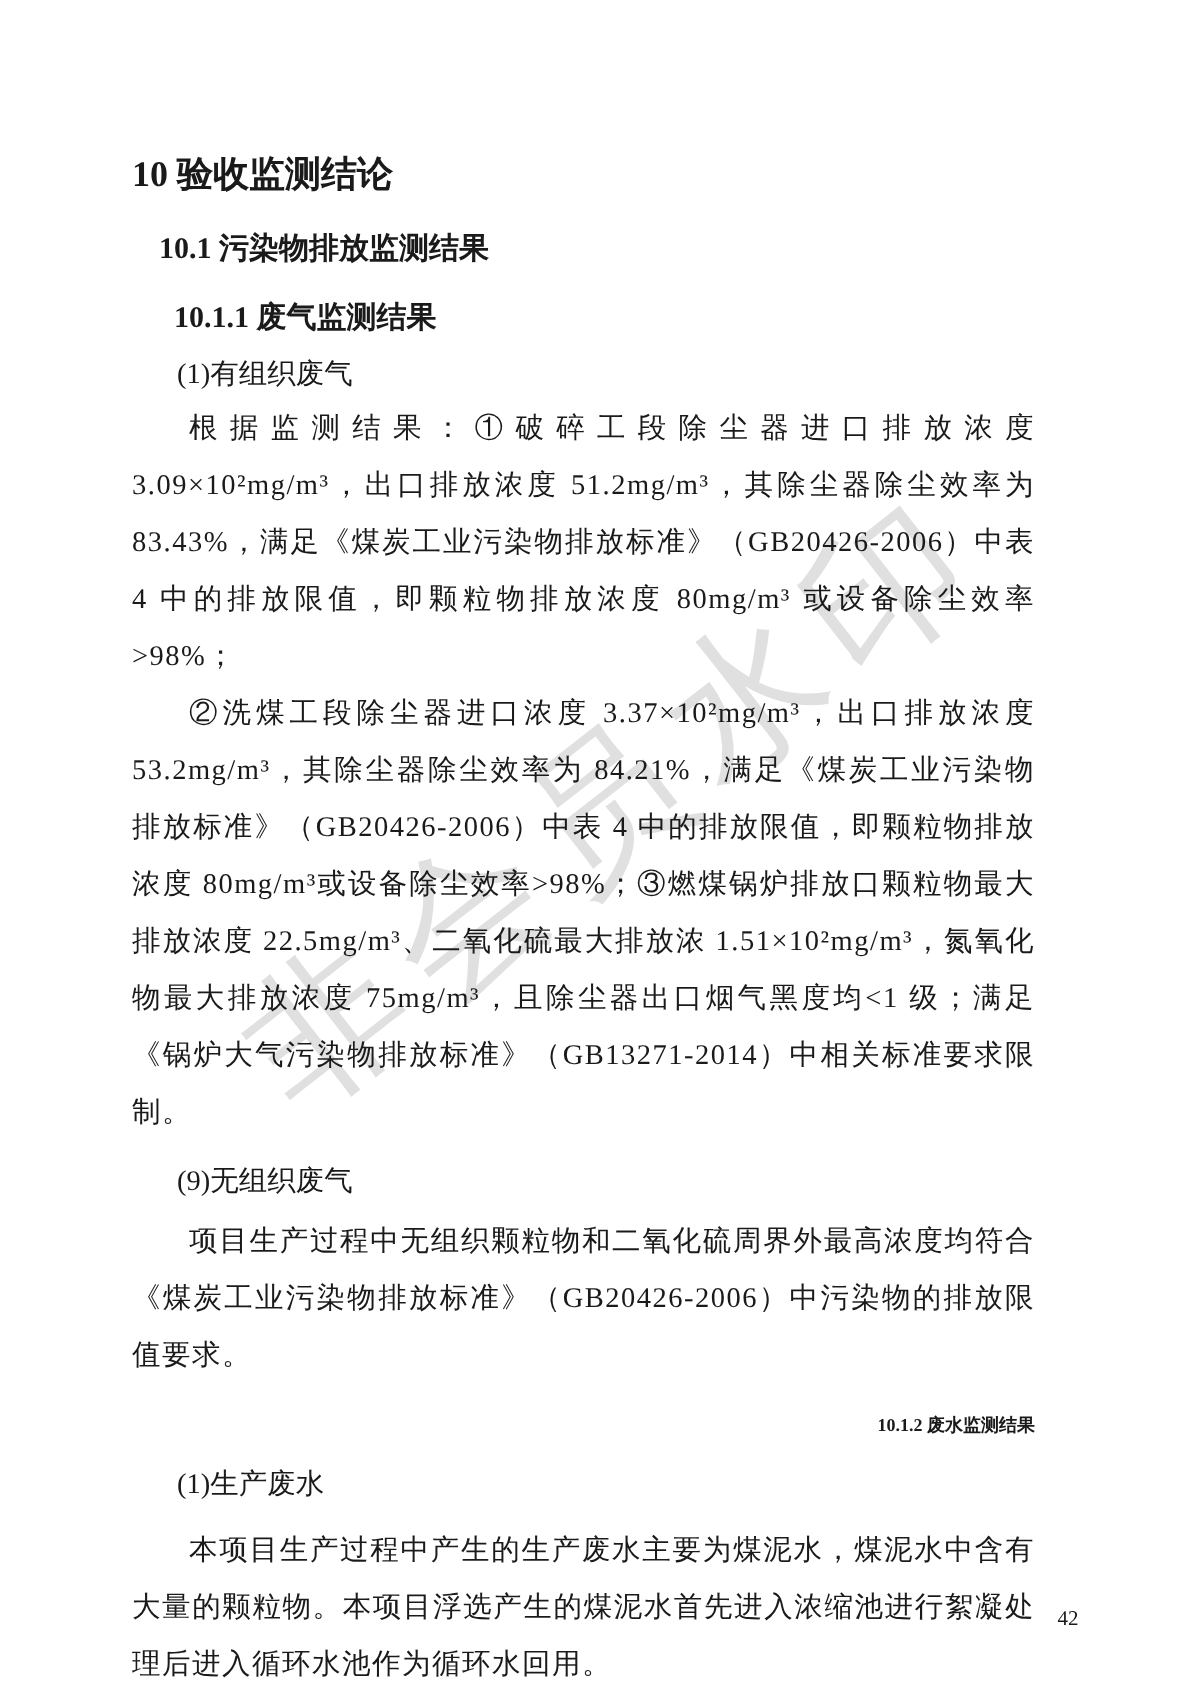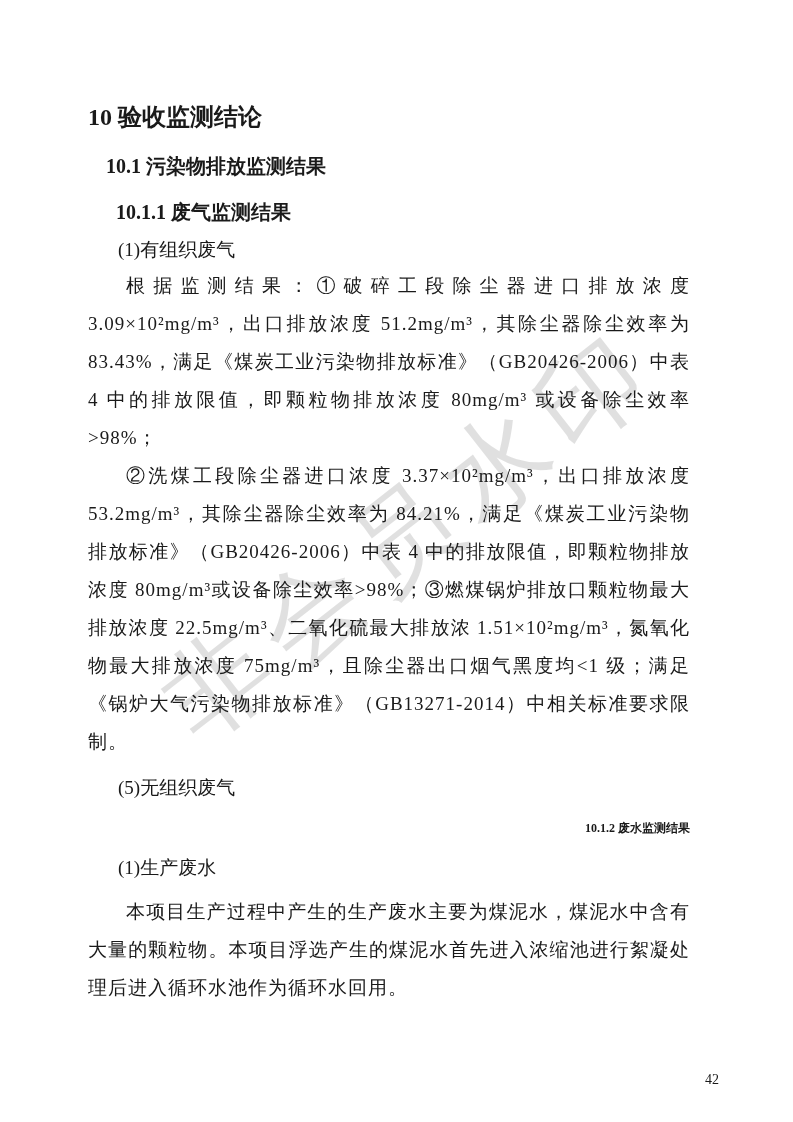--- a/index.html
+++ b/index.html
@@ -96,22 +96,23 @@
     <div class="h2">10.1 污染物排放监测结果</div>
 
     <div class="h3">10.1.1 废气监测结果</div>
 
     <div class="item-label">(1)有组织废气</div>
 
     <div class="para">根据监测结果：①破碎工段除尘器进口排放浓度 3.09×10²mg/m³，出口排放浓度 51.2mg/m³，其除尘器除尘效率为 83.43%，满足《煤炭工业污染物排放标准》（GB20426-2006）中表 4 中的排放限值，即颗粒物排放浓度 80mg/m³ 或设备除尘效率&gt;98%；</div>
 
     <div class="para para2">②洗煤工段除尘器进口浓度 3.37×10²mg/m³，出口排放浓度 53.2mg/m³，其除尘器除尘效率为 84.21%，满足《煤炭工业污染物排放标准》（GB20426-2006）中表 4 中的排放限值，即颗粒物排放浓度 80mg/m³或设备除尘效率&gt;98%；③燃煤锅炉排放口颗粒物最大排放浓度 22.5mg/m³、二氧化硫最大排放浓 1.51×10²mg/m³，氮氧化物最大排放浓度 75mg/m³，且除尘器出口烟气黑度均&lt;1 级；满足《锅炉大气污染物排放标准》（GB13271-2014）中相关标准要求限制。</div>
 
-    <div class="item-label item-label2">(5)无组织废气</div>
+    <div class="item-label item-label2">(9)无组织废气</div>
 
+    <div class="para para3">项目生产过程中无组织颗粒物和二氧化硫周界外最高浓度均符合《煤炭工业污染物排放标准》（GB20426-2006）中污染物的排放限值要求。</div>
 
     <div class="h3b">10.1.2 废水监测结果</div>
 
     <div class="item-label item-label3">(1)生产废水</div>
 
     <div class="para para4">本项目生产过程中产生的生产废水主要为煤泥水，煤泥水中含有大量的颗粒物。本项目浮选产生的煤泥水首先进入浓缩池进行絮凝处理后进入循环水池作为循环水回用。</div>
 
   </div>
 
   <div class="page-number">42</div>

